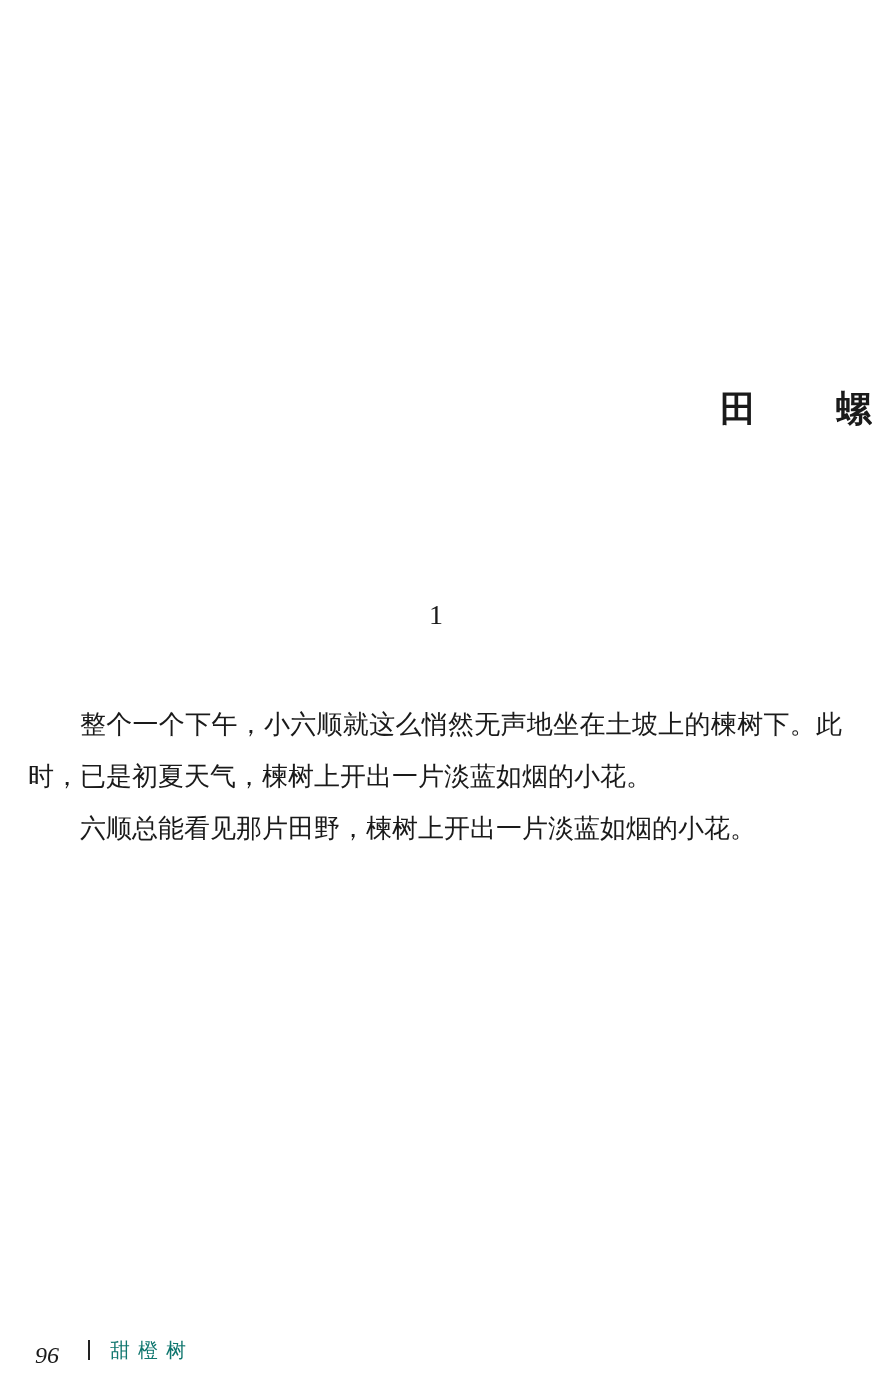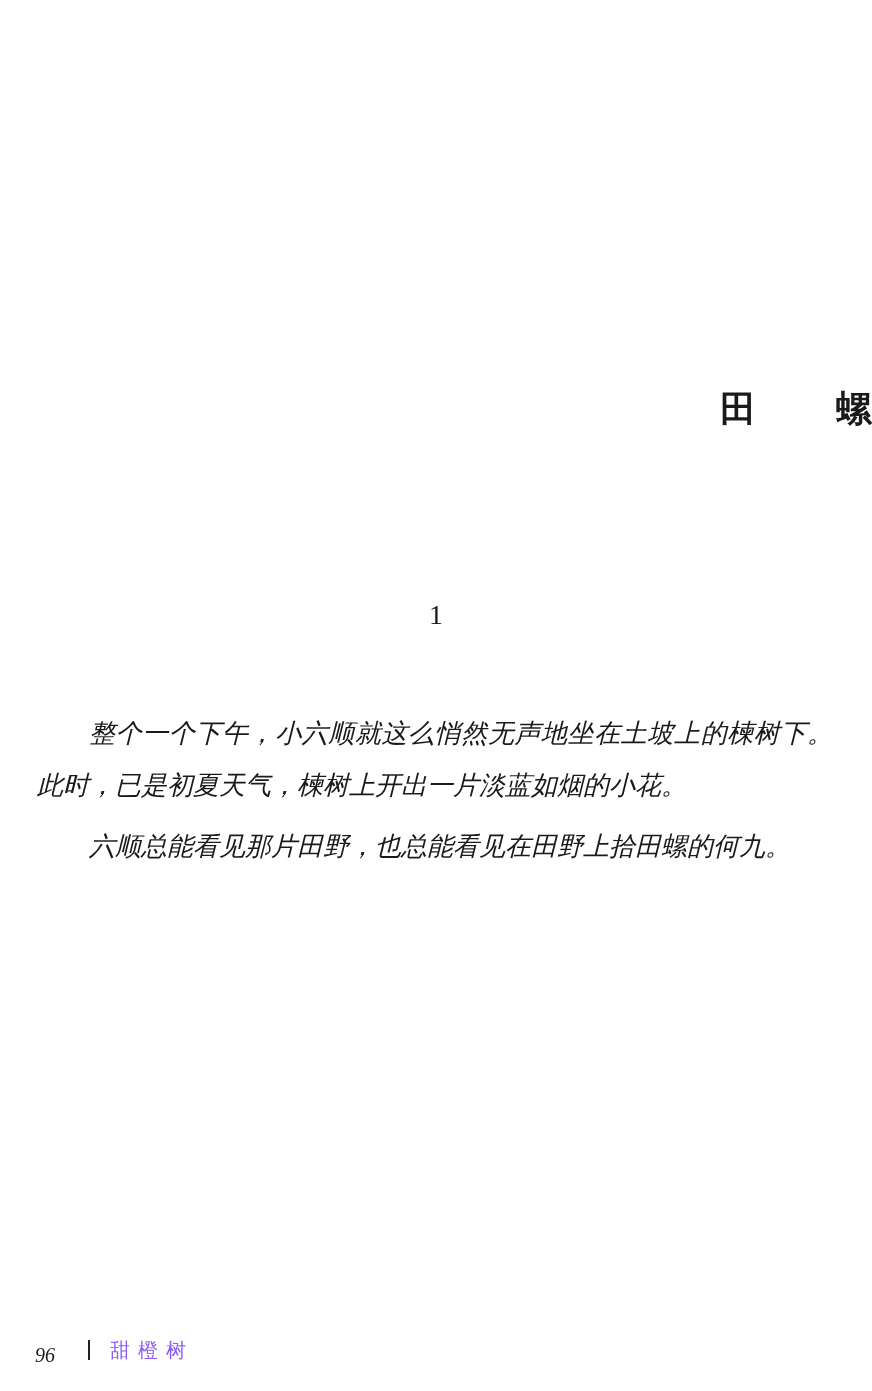--- a/index.html
+++ b/index.html
@@ -54,68 +54,67 @@
     position: absolute;
     top: 698px;
     left: 28px;
     width: 814px;
     font-size: 26px;
     line-height: 52.2px;
     text-align: justify;
     text-justify: inter-character;
   }
   .body-text p {
-    margin: 9px;
+    margin: 0;
     text-indent: 2em;
-    font-style: italic;
   }
   .footer {
     position: absolute;
     top: 1334px;
     left: 35px;
     height: 32px;
     display: flex;
     align-items: center;
   }
   .page-number {
     font-family: "Liberation Serif", "DejaVu Serif", serif;
     font-style: italic;
-    font-size: 20px;
+    font-size: 24px;
     width: 50px;
     margin-top: 11px;
   }
   .footer-sep {
     display: inline-block;
     width: 2px;
     height: 20px;
     background: #222;
     margin-left: 3px;
     margin-right: 20px;
   }
   .book-title {
     font-family: Liberation Sans, sans-serif;
     font-size: 20px;
     letter-spacing: 8px;
-    color: #8b5cf6;
+    color: #0f766e;
   }
 </style>
 </head>
 <body>
 
 <div class="page">
 
   <div class="chapter-title">
     <span class="ch">田</span><span class="gap"></span><span class="ch">螺</span>
   </div>
 
   <div class="section-number">1</div>
 
   <div class="body-text">
     <p>整个一个下午，小六顺就这么悄然无声地坐在土坡上的楝树下。此时，已是初夏天气，楝树上开出一片淡蓝如烟的小花。</p>
-    <p>六顺总能看见那片田野，也总能看见在田野上拾田螺的何九。</p>
+    <p>六顺总能看见那片田野，楝树上开出一片淡蓝如烟的小花。</p>
   </div>
 
   <div class="footer">
     <span class="page-number">96</span>
     <span class="footer-sep"></span>
     <span class="book-title">甜橙树</span>
   </div>
 
 </div>
 

